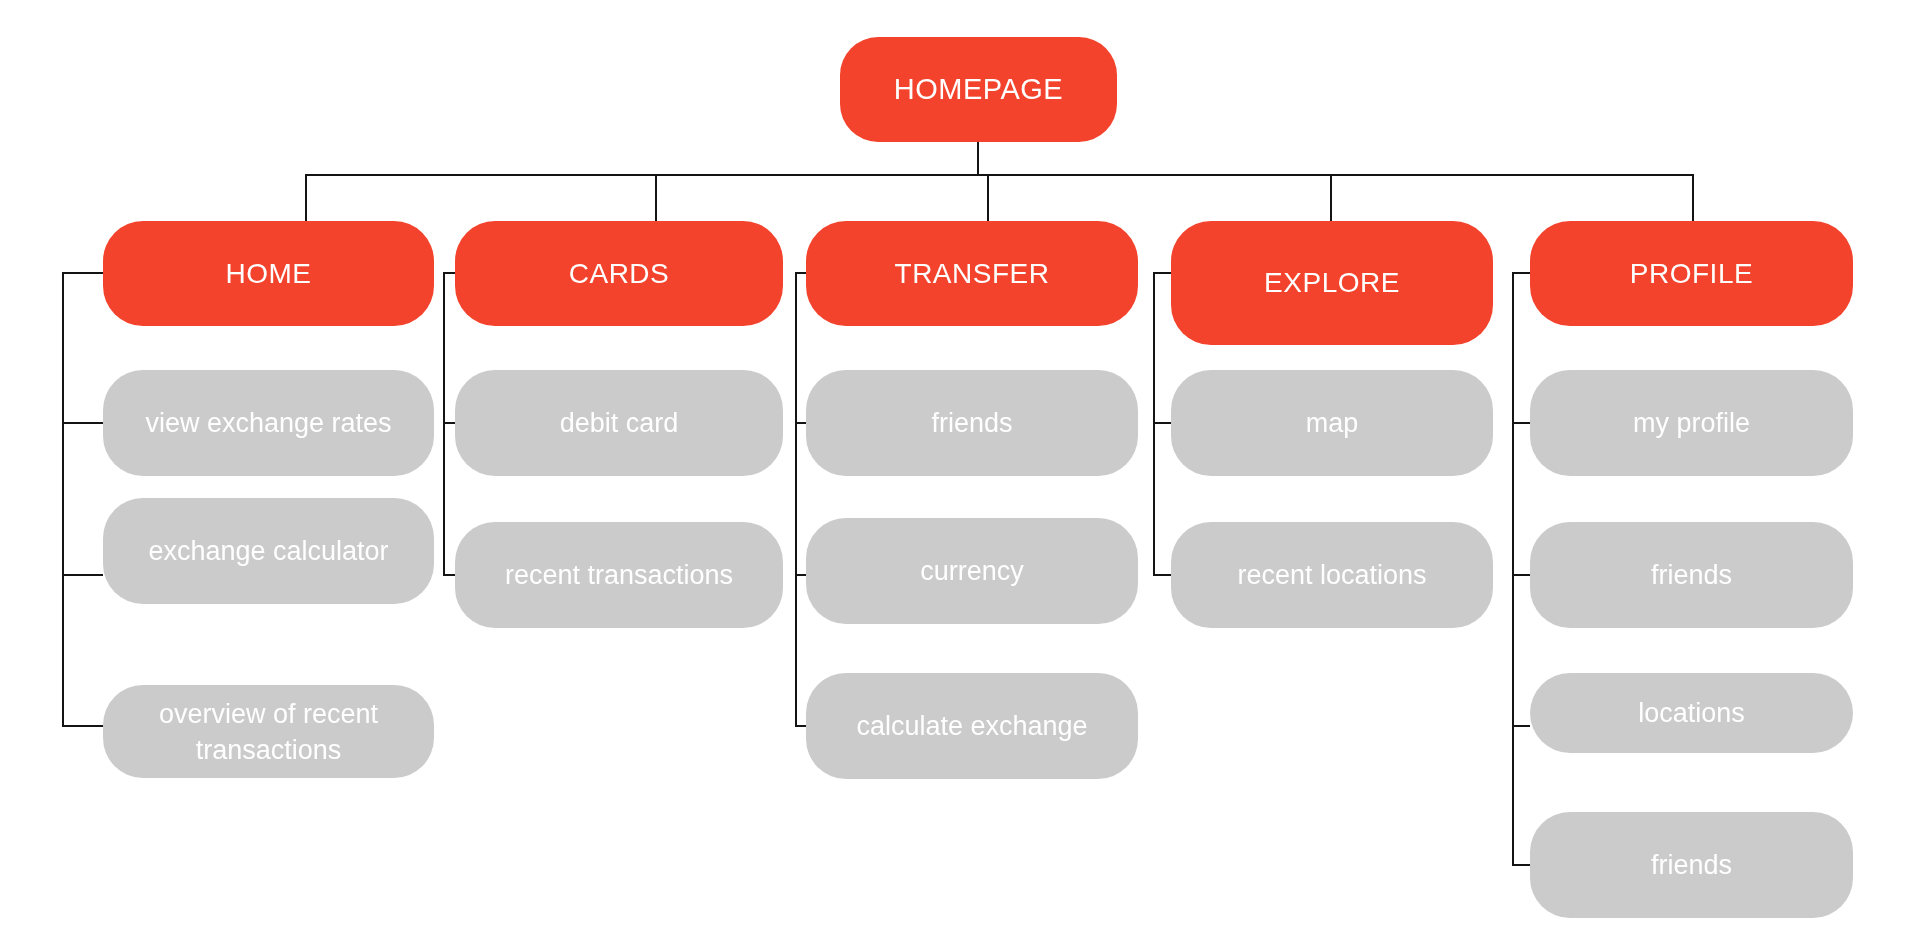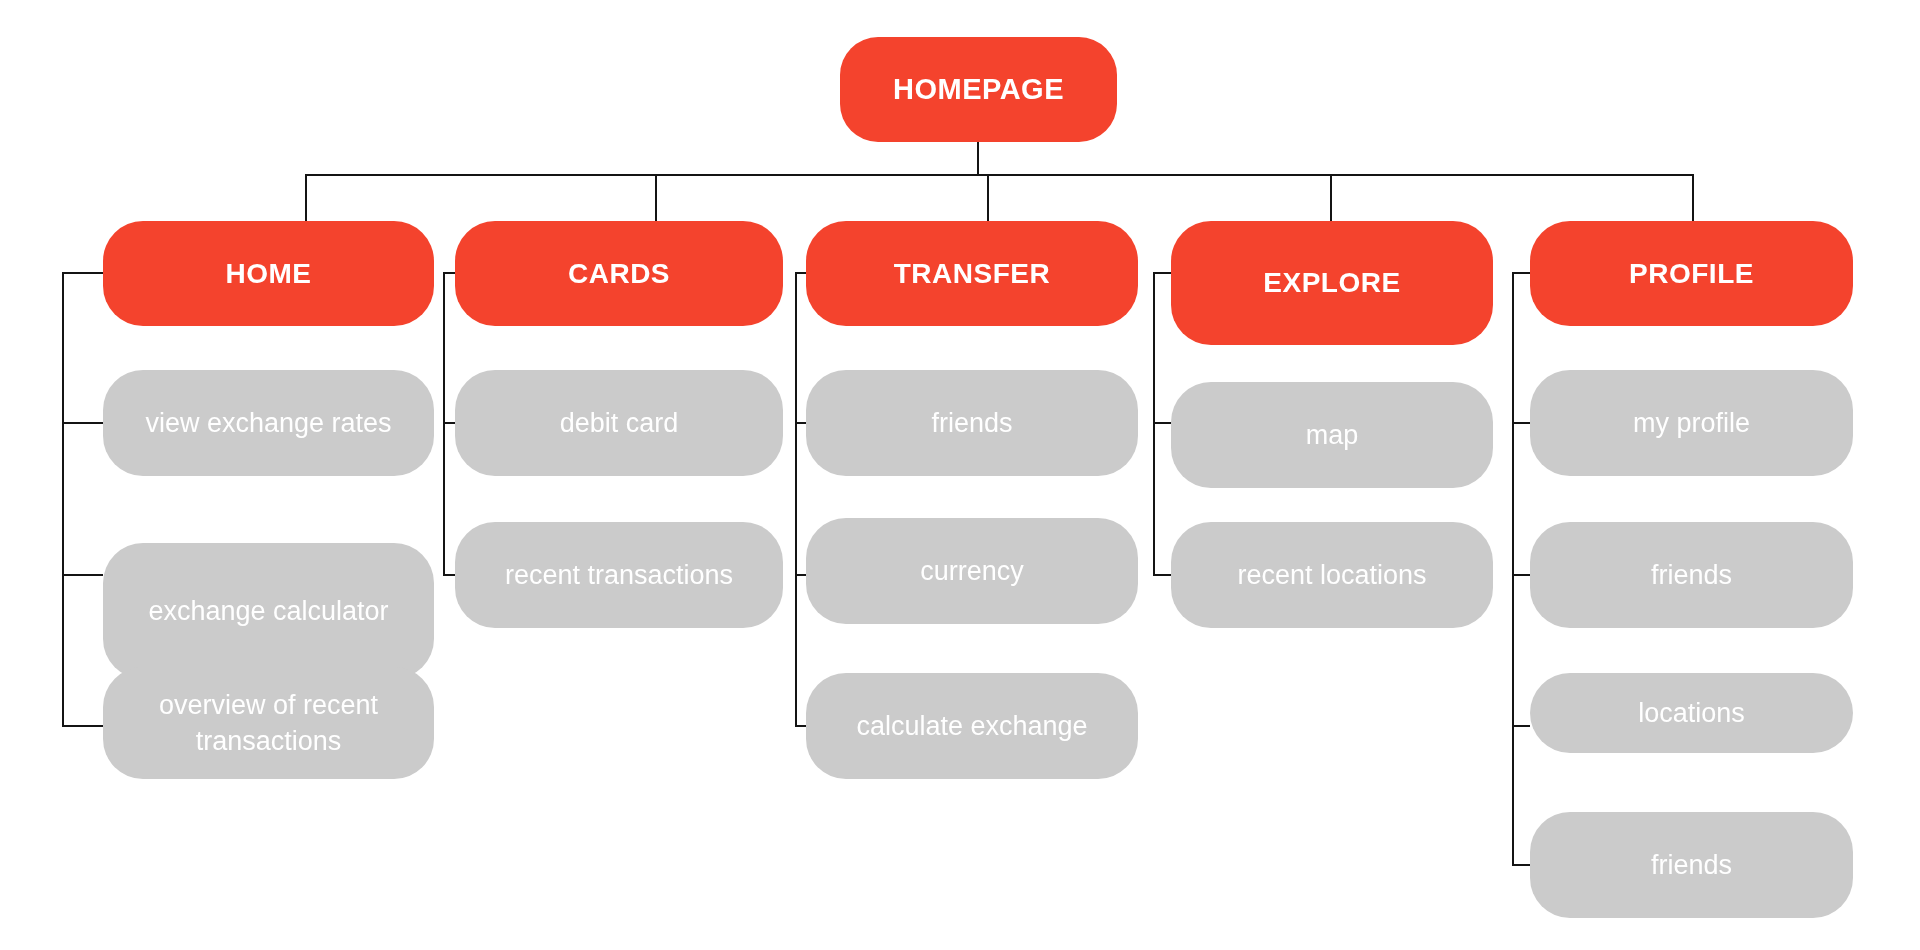--- a/index.html
+++ b/index.html
@@ -16,21 +16,21 @@
     position:absolute;
     display:flex;align-items:center;justify-content:center;
     text-align:center;
     border-radius:40px;
     color:var(--node-text,#ffffff);
     box-sizing:border-box;
     user-select:none;
   }
   .node.red{
     background:var(--primary,#f4432d);
-    font-weight:bold;
+    font-weight:normal;
     font-size:28px;
     letter-spacing:0.5px;
   }
   .node.root{
     left:840px;top:37px;width:277px;height:105px;
     font-size:29px;
     border-radius:38px;
   }
   .node.gray{
     background:var(--secondary,#cbcbcb);
@@ -45,23 +45,23 @@
 <div class="canvas" style="--bg: #ffffff; --primary: #f4432d; --secondary: #cbcbcb; --node-text: #ffffff; --line: #141414;">
   <div class="node red root">HOMEPAGE</div>
   <div id="layer">
       <div class="line" style="left: 977px; top: 142px; width: 2px; height: 32px;"></div>
       <div class="line" style="left: 305px; top: 174px; width: 1389px; height: 2px;"></div>
       <div class="line" style="left: 305px; top: 174px; width: 2px; height: 47px;"></div>
       <div class="node red" style="left: 103px; top: 221px; width: 331px; height: 105px;">HOME</div>
       <div class="line" style="left: 62px; top: 272px; width: 41px; height: 2px;"></div>
       <div class="node gray" style="left: 103px; top: 370px; width: 331px; height: 106px;">view exchange rates</div>
       <div class="line" style="left: 62px; top: 422px; width: 41px; height: 2px;"></div>
-      <div class="node gray" style="left: 103px; top: 543px; width: 331px; height: 136px;">exchange calculator</div>
+      <div class="node gray" style="left: 103px; top: 498px; width: 331px; height: 106px;">exchange calculator</div>
       <div class="line" style="left: 62px; top: 574px; width: 41px; height: 2px;"></div>
-      <div class="node gray" style="left: 103px; top: 667px; width: 331px; height: 112px;">overview of recent transactions</div>
+      <div class="node gray" style="left: 103px; top: 685px; width: 331px; height: 93px;">overview of recent transactions</div>
       <div class="line" style="left: 62px; top: 725px; width: 41px; height: 2px;"></div>
       <div class="line" style="left: 62px; top: 272px; width: 2px; height: 455px;"></div>
       <div class="line" style="left: 655px; top: 174px; width: 2px; height: 47px;"></div>
       <div class="node red" style="left: 455px; top: 221px; width: 328px; height: 105px;">CARDS</div>
       <div class="line" style="left: 443px; top: 272px; width: 12px; height: 2px;"></div>
       <div class="node gray" style="left: 455px; top: 370px; width: 328px; height: 106px;">debit card</div>
       <div class="line" style="left: 443px; top: 422px; width: 12px; height: 2px;"></div>
       <div class="node gray" style="left: 455px; top: 522px; width: 328px; height: 106px;">recent transactions</div>
       <div class="line" style="left: 443px; top: 574px; width: 12px; height: 2px;"></div>
       <div class="line" style="left: 443px; top: 272px; width: 2px; height: 304px;"></div>
@@ -71,21 +71,21 @@
       <div class="node gray" style="left: 806px; top: 370px; width: 332px; height: 106px;">friends</div>
       <div class="line" style="left: 795px; top: 422px; width: 11px; height: 2px;"></div>
       <div class="node gray" style="left: 806px; top: 518px; width: 332px; height: 106px;">currency</div>
       <div class="line" style="left: 795px; top: 574px; width: 11px; height: 2px;"></div>
       <div class="node gray" style="left: 806px; top: 673px; width: 332px; height: 106px;">calculate exchange</div>
       <div class="line" style="left: 795px; top: 725px; width: 11px; height: 2px;"></div>
       <div class="line" style="left: 795px; top: 272px; width: 2px; height: 455px;"></div>
       <div class="line" style="left: 1330px; top: 174px; width: 2px; height: 47px;"></div>
       <div class="node red" style="left: 1171px; top: 221px; width: 322px; height: 124px;">EXPLORE</div>
       <div class="line" style="left: 1153px; top: 272px; width: 18px; height: 2px;"></div>
-      <div class="node gray" style="left: 1171px; top: 382px; width: 322px; height: 106px;">map</div>
+      <div class="node gray" style="left: 1171px; top: 370px; width: 322px; height: 106px;">map</div>
       <div class="line" style="left: 1153px; top: 422px; width: 18px; height: 2px;"></div>
       <div class="node gray" style="left: 1171px; top: 522px; width: 322px; height: 106px;">recent locations</div>
       <div class="line" style="left: 1153px; top: 574px; width: 18px; height: 2px;"></div>
       <div class="line" style="left: 1153px; top: 272px; width: 2px; height: 304px;"></div>
       <div class="line" style="left: 1692px; top: 174px; width: 2px; height: 47px;"></div>
       <div class="node red" style="left: 1530px; top: 221px; width: 323px; height: 105px;">PROFILE</div>
       <div class="line" style="left: 1512px; top: 272px; width: 18px; height: 2px;"></div>
       <div class="node gray" style="left: 1530px; top: 370px; width: 323px; height: 106px;">my profile</div>
       <div class="line" style="left: 1512px; top: 422px; width: 18px; height: 2px;"></div>
       <div class="node gray" style="left: 1530px; top: 522px; width: 323px; height: 106px;">friends</div>

